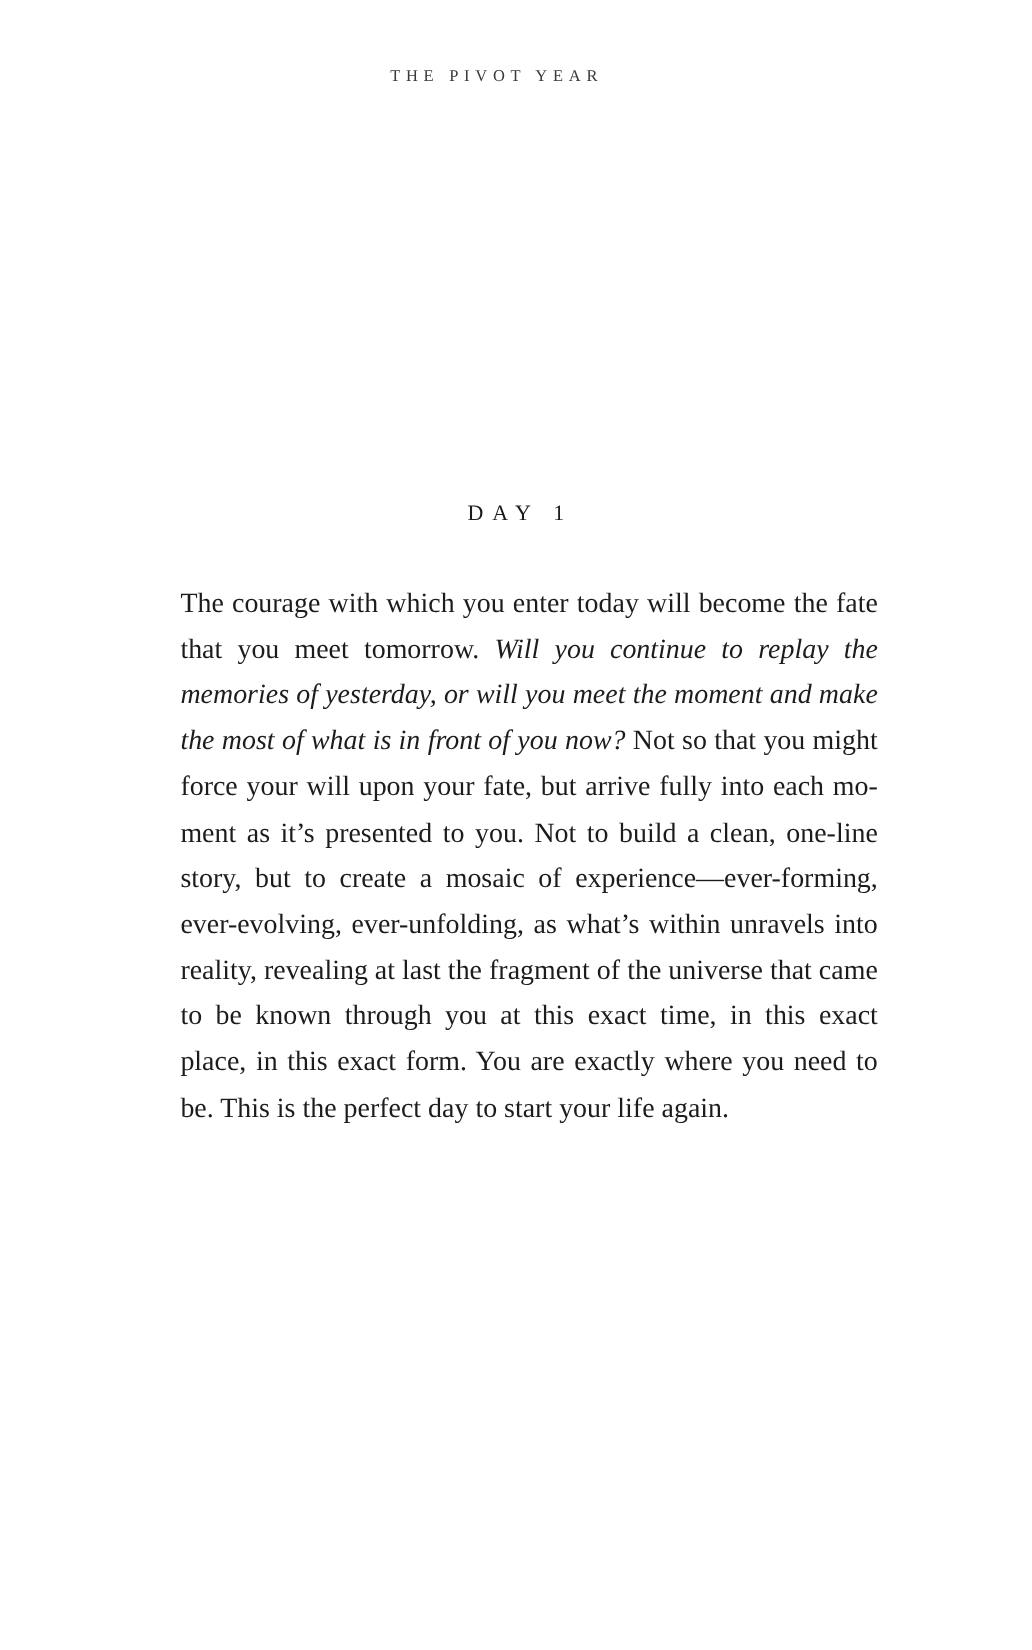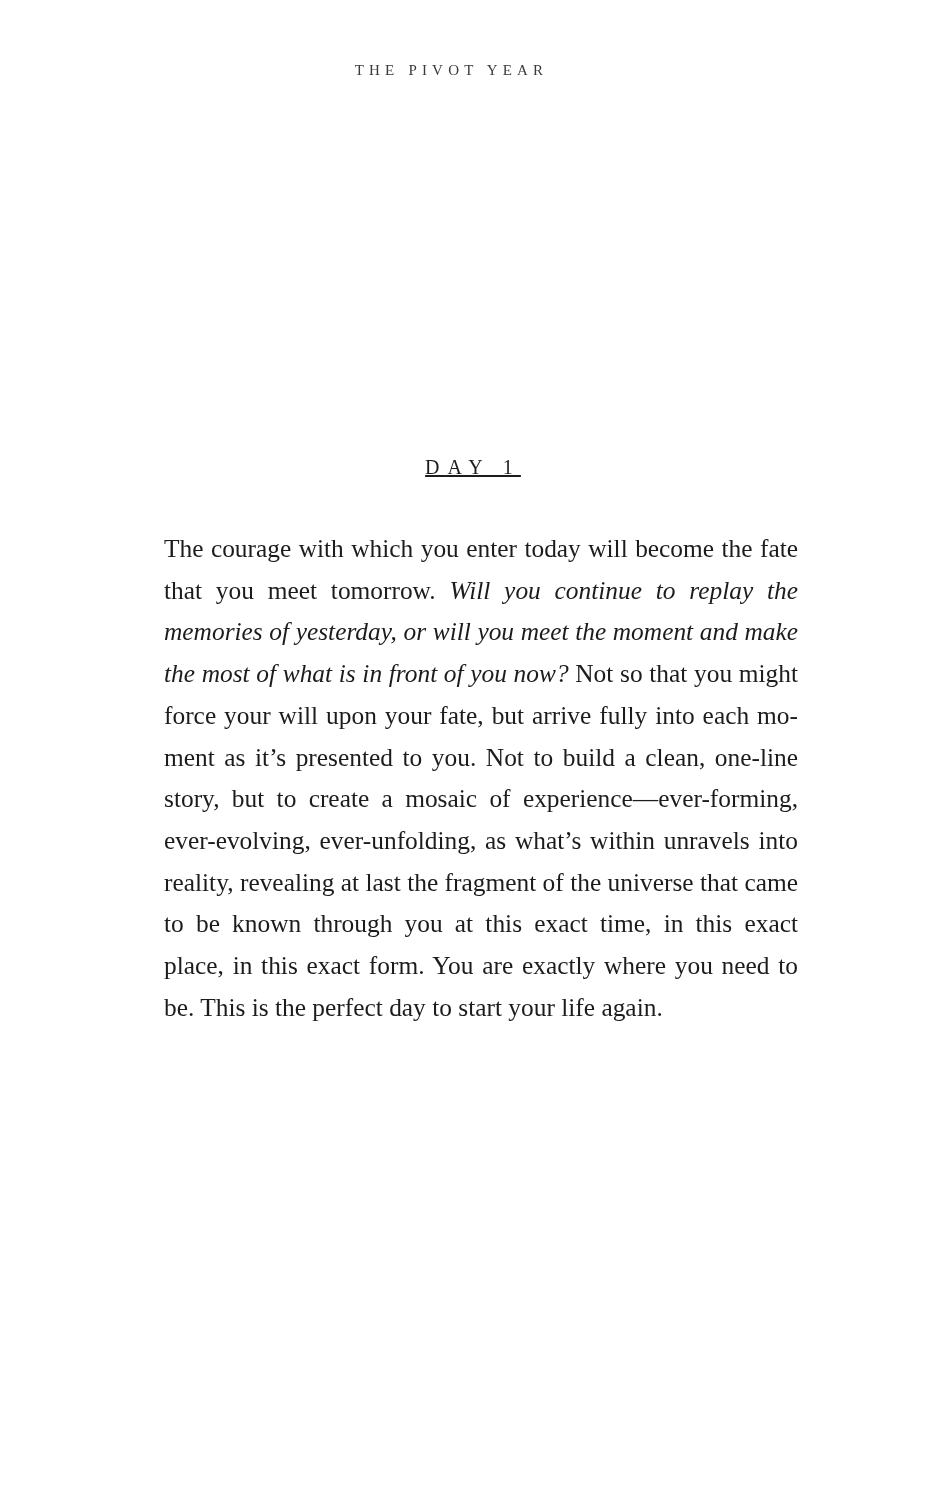--- a/index.html
+++ b/index.html
@@ -33,21 +33,20 @@
       top: 455px;
       left: 0;
       width: 938px;
       text-align: center;
       font-size: 20px;
       letter-spacing: 8px;
       color: #1c1c1c;
       line-height: 24px;
       padding-left: 8px;
       box-sizing: border-box;
-      text-decoration: underline;
     }
     .body-text {
       position: absolute;
       top: 528px;
       left: 164px;
       width: 634px;
       margin: 0;
       font-size: 25.4px;
       line-height: 41.7px;
       text-align: justify;

